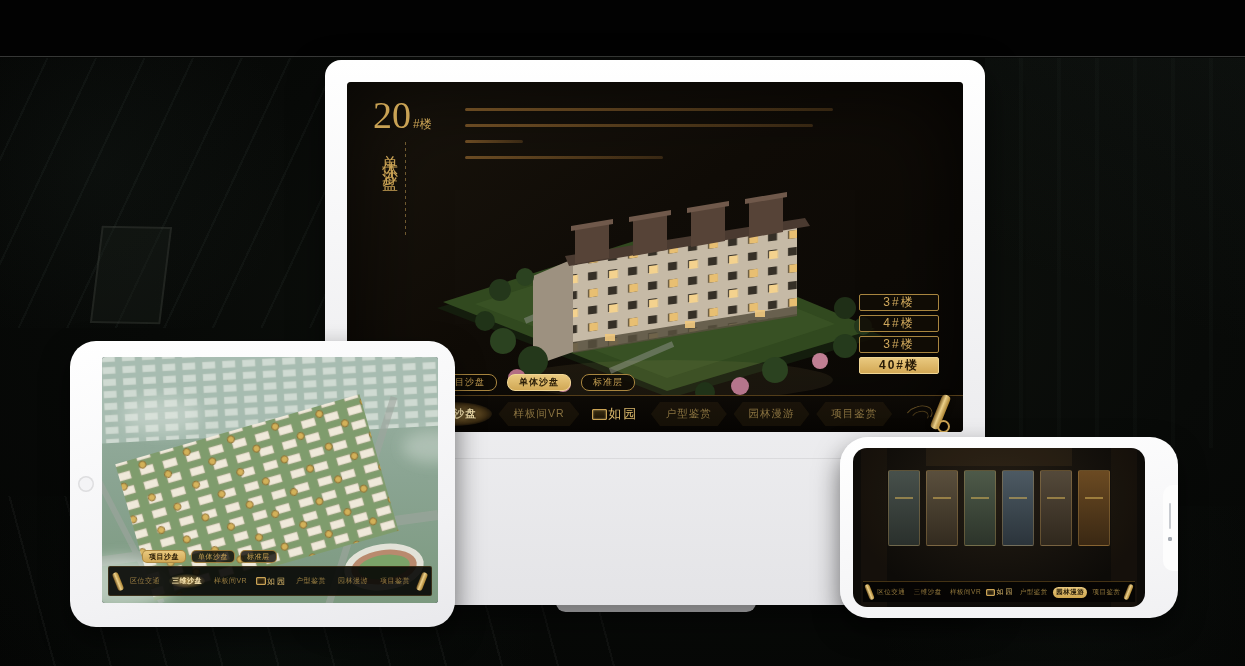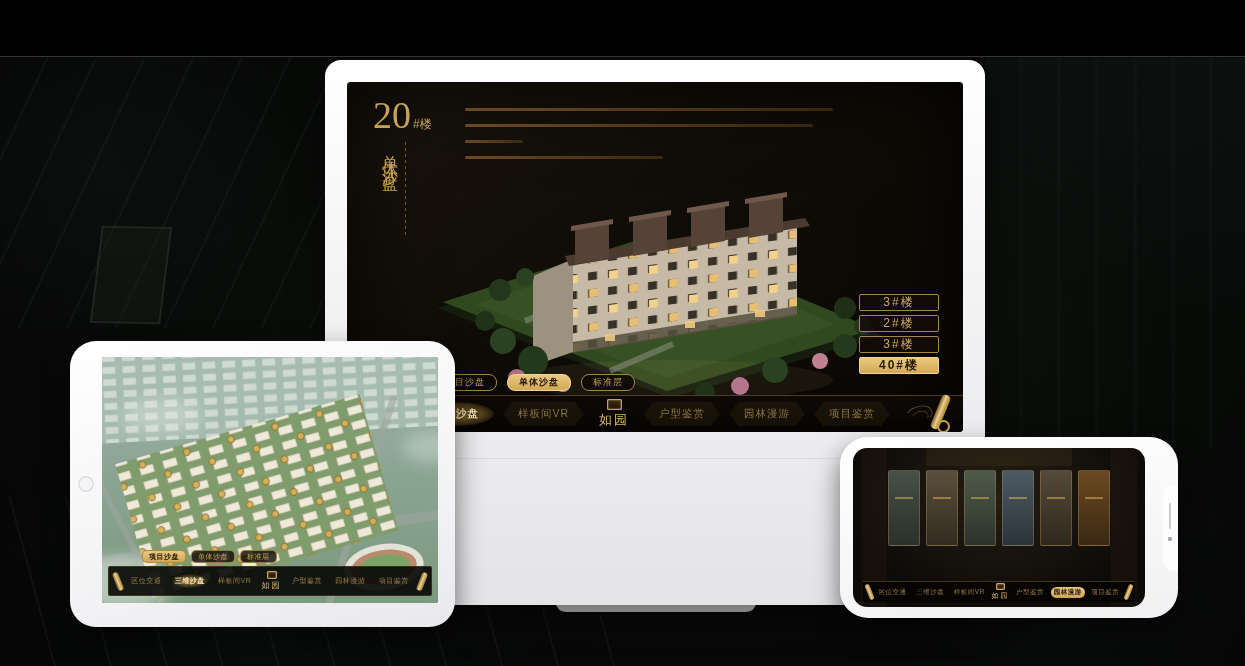--- a/index.html
+++ b/index.html
@@ -64,21 +64,21 @@
       justify-content:space-between;padding:0 10px 0 0;
       background:linear-gradient(#0d0a06,#060402);border-top:1px solid rgba(160,118,48,.5);}
   .m-nav-item{position:relative;padding:4px 9px;font-size:10.5px;letter-spacing:1px;color:#8a7340;cursor:pointer;white-space:nowrap;}
   .m-nav-item:first-child{margin-left:-8px;}
   .m-nav-item::before{content:"";position:absolute;inset:-1px -6px;background:rgba(120,90,40,.13);
       clip-path:polygon(0 50%,12% 0,88% 0,100% 50%,88% 100%,12% 100%);}
   .m-nav-item span{position:relative;}
   .m-nav-item.active{color:#f6e3ae;font-weight:700;text-shadow:0 0 4px #000;}
   .m-nav-item.active::before{background:radial-gradient(ellipse at center, rgba(201,162,84,.85), rgba(122,90,36,.45) 60%, transparent 78%);
       clip-path:none;border-radius:50%;}
-  .brand-logo{display:flex;flex-direction:column;align-items:center;gap:1px;color:#d8b66a;cursor:default;}
+  .brand-logo{display:flex;align-items:center;gap:1px;color:#d8b66a;cursor:default;}
   .seal{width:13px;height:9px;border:1px solid #caa253;border-radius:1px;
       background:linear-gradient(#3a2c10,#1c1406);box-shadow:inset 0 0 2px rgba(236,208,138,.8);}
   .brand-text{font-family:"Liberation Serif",serif;font-size:13px;letter-spacing:2px;}
   .scroll-icon{position:relative;width:48px;height:32px;flex:0 0 auto;cursor:pointer;}
   .scroll-swirl{position:absolute;left:0;top:8px;width:26px;height:16px;border:1px solid rgba(180,140,60,.5);
       border-radius:50%;border-left-color:transparent;border-bottom-color:transparent;transform:rotate(-18deg);}
   .scroll-swirl.s2{left:6px;top:13px;width:16px;height:10px;opacity:.7;}
   .scroll-rod{position:absolute;right:8px;top:-4px;width:9px;height:36px;border-radius:4px;transform:rotate(22deg);
       background:linear-gradient(90deg,#7a5a22,#ecd08a 45%,#a8802f);box-shadow:0 0 5px rgba(0,0,0,.65);}
   .scroll-curl{position:absolute;right:3px;bottom:-3px;width:9px;height:9px;border:2px solid #caa253;border-radius:50%;}
@@ -214,21 +214,21 @@
             <circle cx="112" cy="222" r="9" fill="#b26d84"></circle>
               <circle cx="158" cy="228" r="8" fill="#c48398"></circle>
             <circle cx="335" cy="230" r="9" fill="#b5758c"></circle>
               <circle cx="415" cy="205" r="8" fill="#c07f93"></circle>
           </g>
         </svg>
       </div>
 
       <div class="floor-buttons">
         <div class="floor-btn">3#楼</div>
-        <div class="floor-btn">2#楼</div>
+        <div class="floor-btn">4#楼</div>
         <div class="floor-btn">3#楼</div>
         <div class="floor-btn active">40#楼</div>
       </div>
 
       <div class="view-tabs">
         <div class="view-tab">项目沙盘</div>
         <div class="view-tab active">单体沙盘</div>
         <div class="view-tab">标准层</div>
       </div>
 

